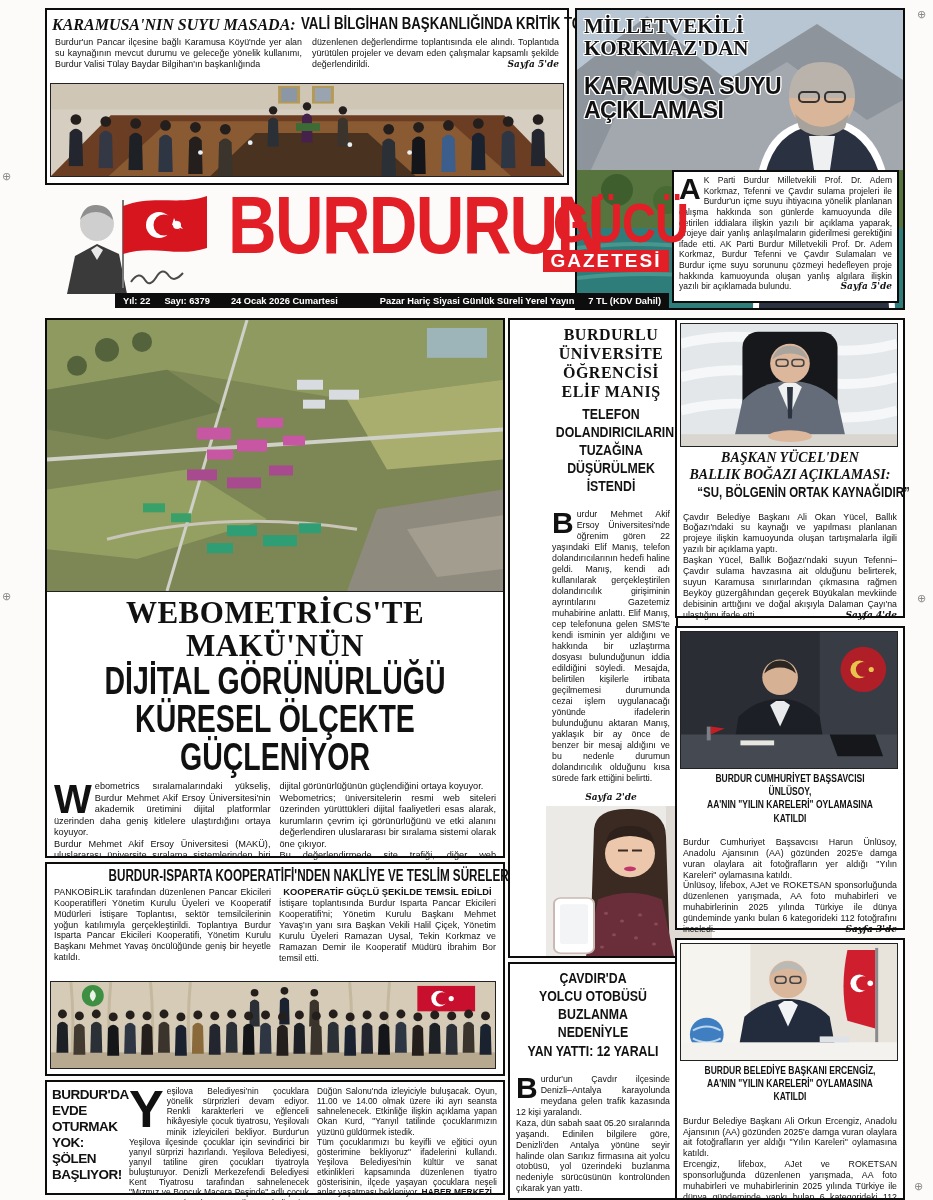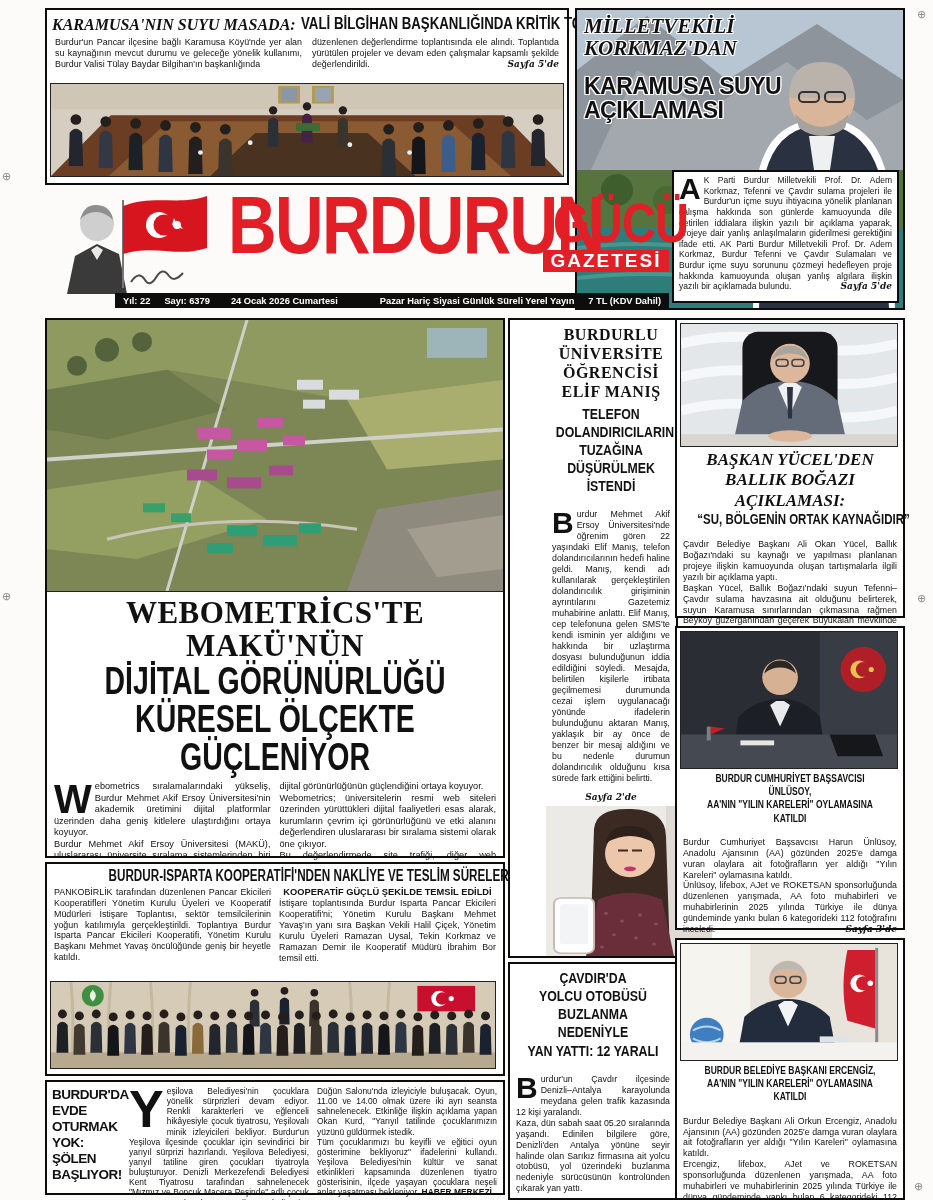--- a/index.html
+++ b/index.html
@@ -18,21 +18,21 @@
   .tl-head { display:flex; align-items:flex-end; white-space:nowrap; padding:4px 5px 1px 5px; }
   .tl-kicker { font-family:"Liberation Serif",serif; font-style:italic; font-weight:bold; font-size:16px; }
   .tl-main { font-size:17px; font-weight:bold; transform:scaleX(.78); transform-origin:left; display:inline-block; margin-left:5px; }
   .tl-cols { display:flex; gap:10px; padding:2px 8px 2px 8px; height:48px; }
   .tl-cols > div { flex:1; font-size:8.9px; line-height:1.22; text-align:justify; }
   .tl-photo { margin:0 3px; border:1px solid #222; }
 
   
   .tr { left:575px; top:8px; width:330px; height:302px; overflow:hidden; }
   .outline-w { text-shadow:1px 0 0 #fff,-1px 0 0 #fff,0 1px 0 #fff,0 -1px 0 #fff,1px 1px 0 #fff,-1px -1px 0 #fff,1px -1px 0 #fff,-1px 1px 0 #fff; }
-  .tr-kicker { position:absolute; left:7px; top:5px; font-family:"Liberation Serif",serif; font-style:italic; font-weight:bold; font-size:21px; line-height:1.05; white-space:pre-line; }
+  .tr-kicker { position:absolute; left:7px; top:5px; font-family:"Liberation Serif",serif; font-weight:bold; font-size:21px; line-height:1.05; white-space:pre-line; }
   .tr-title { position:absolute; left:7px; top:64px; font-weight:bold; font-size:23px; line-height:1.05; letter-spacing:-.5px; white-space:pre-line; }
   .tr-textbox { position:absolute; left:95px; top:160px; right:4px; bottom:5px; background:#fff; border:2px solid #0c0c0c; padding:3px 5px; font-size:8.5px; line-height:1.25; text-align:justify; }
   .tr-textbox .drop { font-size:30px; }
 
   
   .mast { position:absolute; left:45px; top:190px; width:624px; height:120px; }
   .mast-title { position:absolute; left:148px; top:-4px; width:390px; text-align:center; }
   .mast-title span { display:block; font-weight:bold; font-size:82px; line-height:.95; color:#e21e26; transform:scaleX(.82); transform-origin:center; letter-spacing:-2px; }
   .mast-right { position:absolute; right:0; top:8px; width:126px; text-align:center; }
   .mast-gucu { display:block; font-weight:bold; font-size:56px; line-height:.9; color:#e21e26; transform:scaleX(.84); transform-origin:center; letter-spacing:-1px; }
@@ -73,21 +73,21 @@
   .mid-body { padding:3px 6px 0 6px; font-size:8.8px; line-height:1.25; text-align:justify; white-space:pre-line; }
   .mid-body .drop { font-size:30px; }
   .ref-c { text-align:center; padding:2px 0; }
   .elif-photo { margin-top:auto; }
 
   .cavdir { left:508px; top:962px; width:170px; height:238px; }
 
   
   .rbox { left:675px; width:230px; }
   .r-photo { margin:3px; border:1px solid #222; }
-  .r-kicker { text-align:center; font-family:"Liberation Serif",serif; font-style:italic; font-weight:bold; font-size:17px; line-height:1.2; white-space:pre-line; }
+  .r-kicker { text-align:center; font-family:"Liberation Serif",serif; font-style:italic; font-weight:bold; font-size:14px; line-height:1.2; white-space:pre-line; }
   .r-h { text-align:center; font-weight:bold; font-size:14px; white-space:nowrap; transform:scaleX(.82); transform-origin:center; display:block; }
   .r-h2 { text-align:center; font-weight:bold; font-size:10.6px; line-height:1.25; white-space:pre-line; transform:scaleX(.8); transform-origin:center; display:block; }
   .r-body { padding:1px 6px; font-size:8.8px; line-height:1.24; text-align:justify; white-space:pre-line; }
   .ref-r { float:right; }
 </style>
 </head>
 <body>
 
 <div class="sheet">
 

